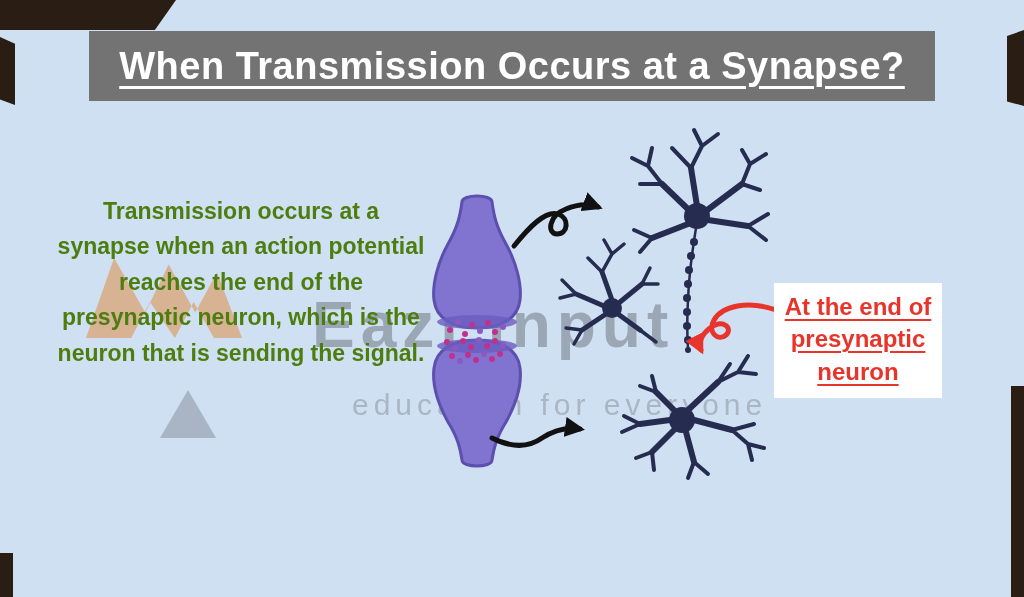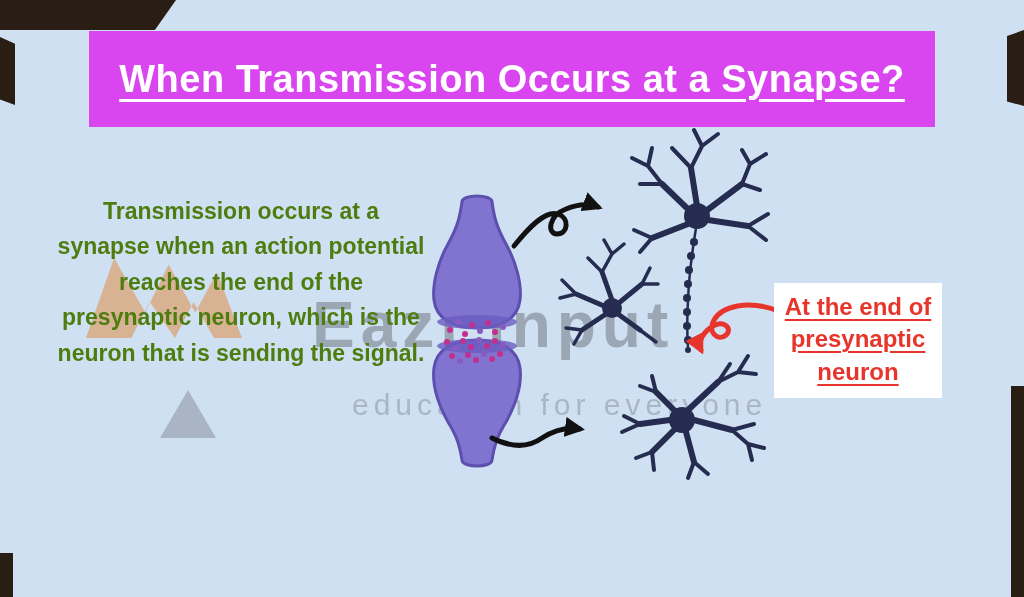--- a/index.html
+++ b/index.html
@@ -21,22 +21,22 @@
           clip-path: polygon(0 0, 100% 10%, 100% 100%, 0 92%); }
   .c-rt { right: 0; top: 30px; width: 17px; height: 76px;
           clip-path: polygon(0 8%, 100% 0, 100% 100%, 0 94%); }
   .c-rb { right: 0; top: 386px; width: 13px; height: 211px; }
   .c-bl { left: 0; top: 553px; width: 13px; height: 44px; }
 
   
   .header {
     position: absolute;
     left: 89px; top: 31px;
-    width: 846px; height: 96px;
-    background: #d946ef;
+    width: 846px; height: 70px;
+    background: #737373;
     z-index: 3;
     display: flex; align-items: center; justify-content: center; text-align: right;
   }
   .header h1 {
     margin: 0;
     color: #ffffff;
     font-size: 38px;
     font-weight: bold;
     letter-spacing: 0.5px;
     text-decoration: underline;

